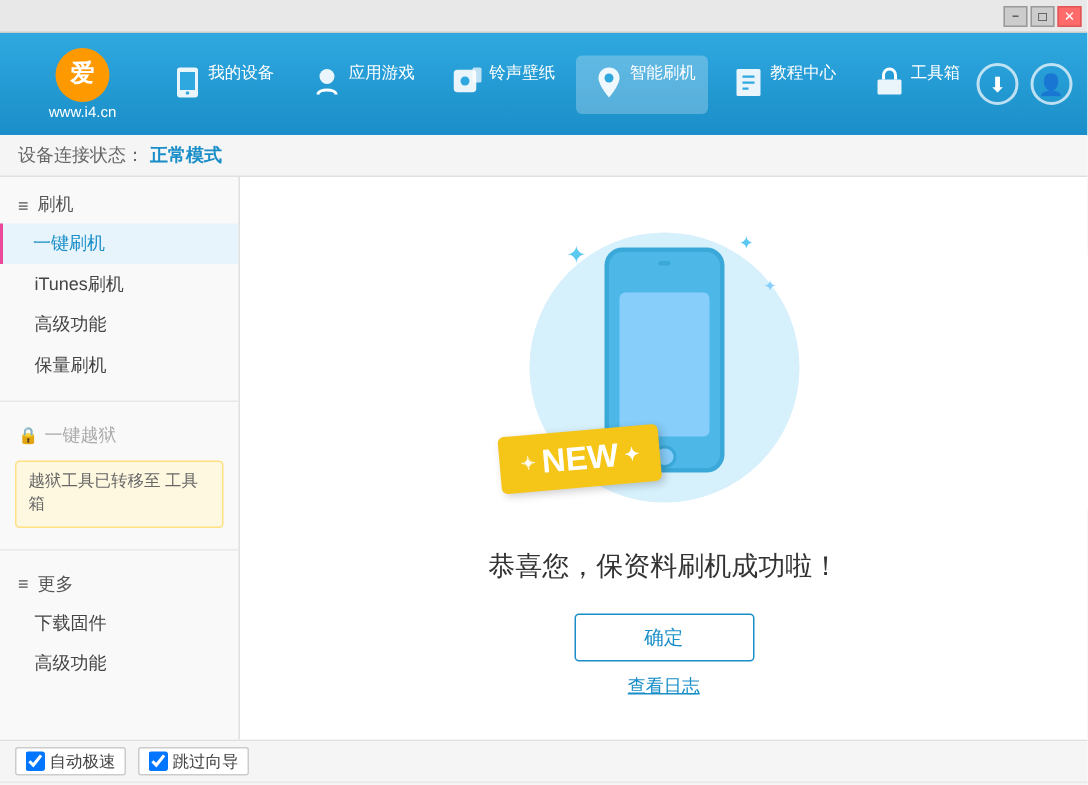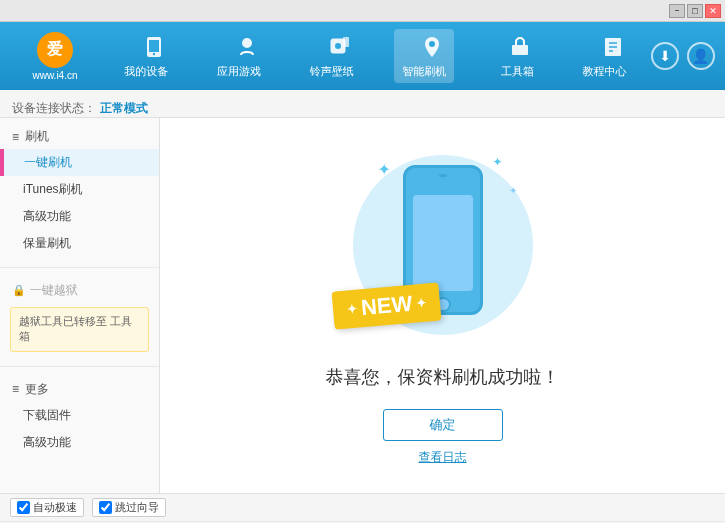--- a/index.html
+++ b/index.html
@@ -52,22 +52,21 @@
     .logo-text { color: white; font-size: 10px; }
 
     .nav-items {
       display: flex;
       flex: 1;
       justify-content: space-around;
       align-items: center;
     }
     .nav-item {
       display: flex;
-      flex-direction: column;
-      align-items: flex-end;
+      align-items: flex-start;
       color: white;
       cursor: pointer;
       padding: 4px 8px;
       border-radius: 4px;
       min-width: 55px;
     }
     .nav-item.active { background: rgba(255,255,255,0.25); }
     .nav-icon {
       width: 28px; height: 28px;
       margin-bottom: 3px;
@@ -89,21 +88,21 @@
       cursor: pointer;
       font-size: 14px;
     }
 
     
     .status-bar {
       height: 28px;
       background: #f5f5f5;
       border-bottom: 1px solid #e0e0e0;
       display: flex;
-      align-items: flex-end;
+      align-items: center;
       padding: 0 12px;
       font-size: 12px;
       color: #333;
     }
     .status-label { color: #666; margin-right: 4px; }
     .status-value { color: #1a8ec8; font-weight: bold; }
 
     
     .main-container {
       display: flex;
@@ -131,21 +130,21 @@
     .sidebar-item {
       padding: 5px 16px 5px 20px;
       cursor: pointer;
       color: #444;
       font-size: 12px;
       border-left: 3px solid transparent;
     }
     .sidebar-item.active {
       color: #1a8ec8;
       background: #e8f4fb;
-      border-left: 4px solid #ec4899;
+      border-left: 2px solid #ec4899;
     }
 
     .sidebar-divider {
       height: 1px;
       background: #e8e8e8;
       margin: 4px 0;
     }
 
     .jailbreak-notice {
       margin: 4px 10px;
@@ -332,36 +331,36 @@
         <svg width="24" height="24" viewBox="0 0 24 24" fill="white">
             <path d="M12 2C8 2 5 5 5 9c0 5 7 13 7 13s7-8 7-13c0-4-3-7-7-7z" fill="white" opacity="0.9"></path>
             <circle cx="12" cy="9" r="3" fill="#2fa8e0"></circle>
           </svg>
       </div>
       <span class="nav-label">智能刷机</span>
     </div>
     <div class="nav-item">
       <div class="nav-icon">
         <svg width="24" height="24" viewBox="0 0 24 24" fill="white">
-            <rect x="4" y="10" width="16" height="10" rx="1" fill="white" opacity="0.9"></rect>
-            <path d="M8 10V7a4 4 0 018 0v3" stroke="white" stroke-width="2" fill="none"></path>
-          </svg>
-      </div>
-      <span class="nav-label">工具箱</span>
-    </div>
-    <div class="nav-item">
-      <div class="nav-icon">
-        <svg width="24" height="24" viewBox="0 0 24 24" fill="white">
             <rect x="4" y="3" width="16" height="18" rx="1" fill="white" opacity="0.9"></rect>
             <line x1="8" y1="8" x2="16" y2="8" stroke="#2fa8e0" stroke-width="1.5"></line>
             <line x1="8" y1="12" x2="16" y2="12" stroke="#2fa8e0" stroke-width="1.5"></line>
             <line x1="8" y1="16" x2="12" y2="16" stroke="#2fa8e0" stroke-width="1.5"></line>
           </svg>
       </div>
       <span class="nav-label">教程中心</span>
+    </div>
+    <div class="nav-item">
+      <div class="nav-icon">
+        <svg width="24" height="24" viewBox="0 0 24 24" fill="white">
+            <rect x="4" y="10" width="16" height="10" rx="1" fill="white" opacity="0.9"></rect>
+            <path d="M8 10V7a4 4 0 018 0v3" stroke="white" stroke-width="2" fill="none"></path>
+          </svg>
+      </div>
+      <span class="nav-label">工具箱</span>
     </div>
   </div>
 
   <div class="nav-actions">
     <div class="nav-action-btn">⬇</div>
     <div class="nav-action-btn">👤</div>
   </div>
 </div>
 
 <div class="status-bar">

